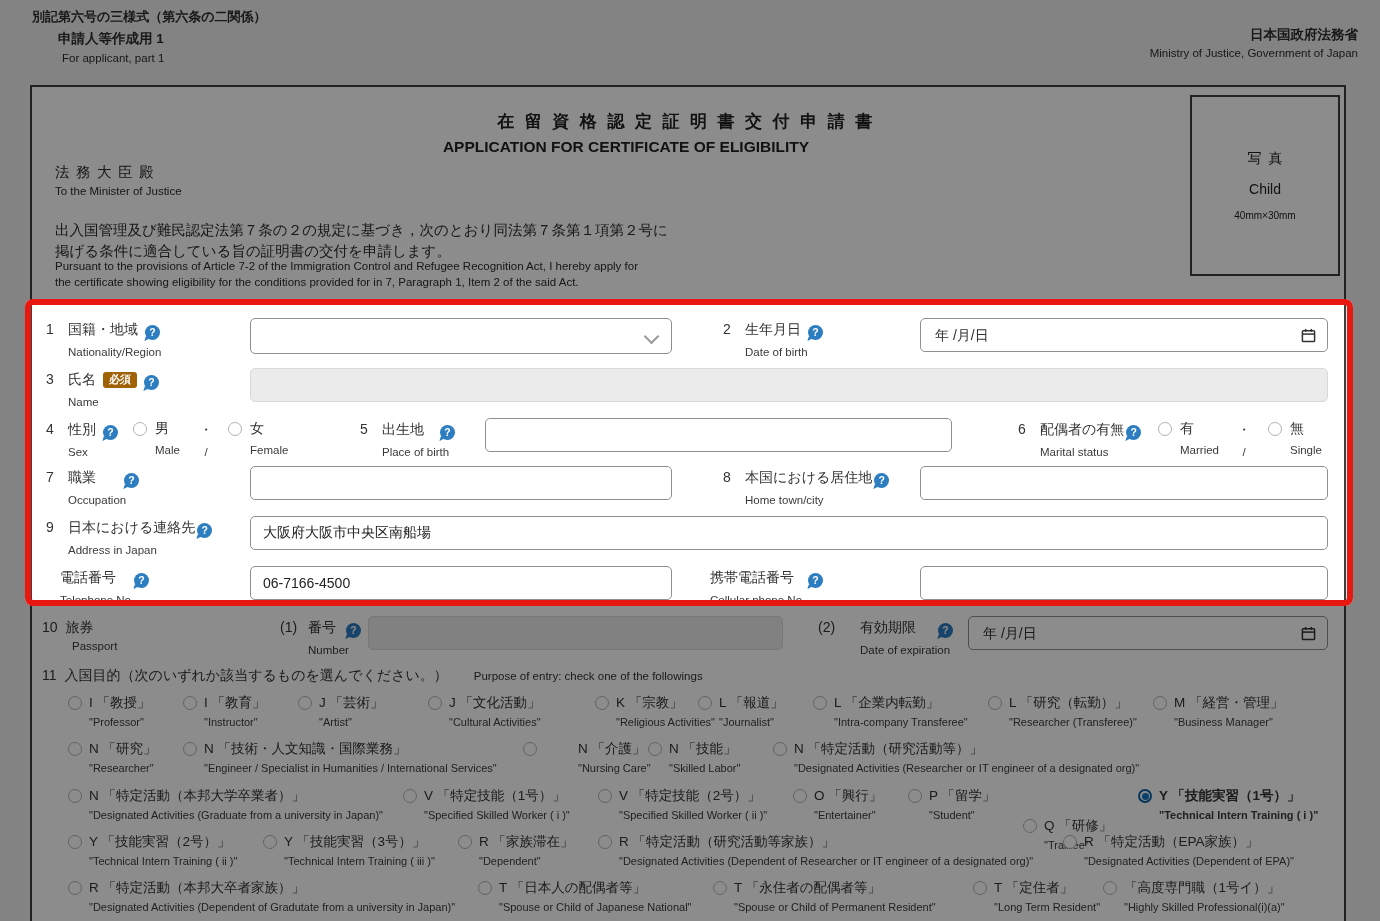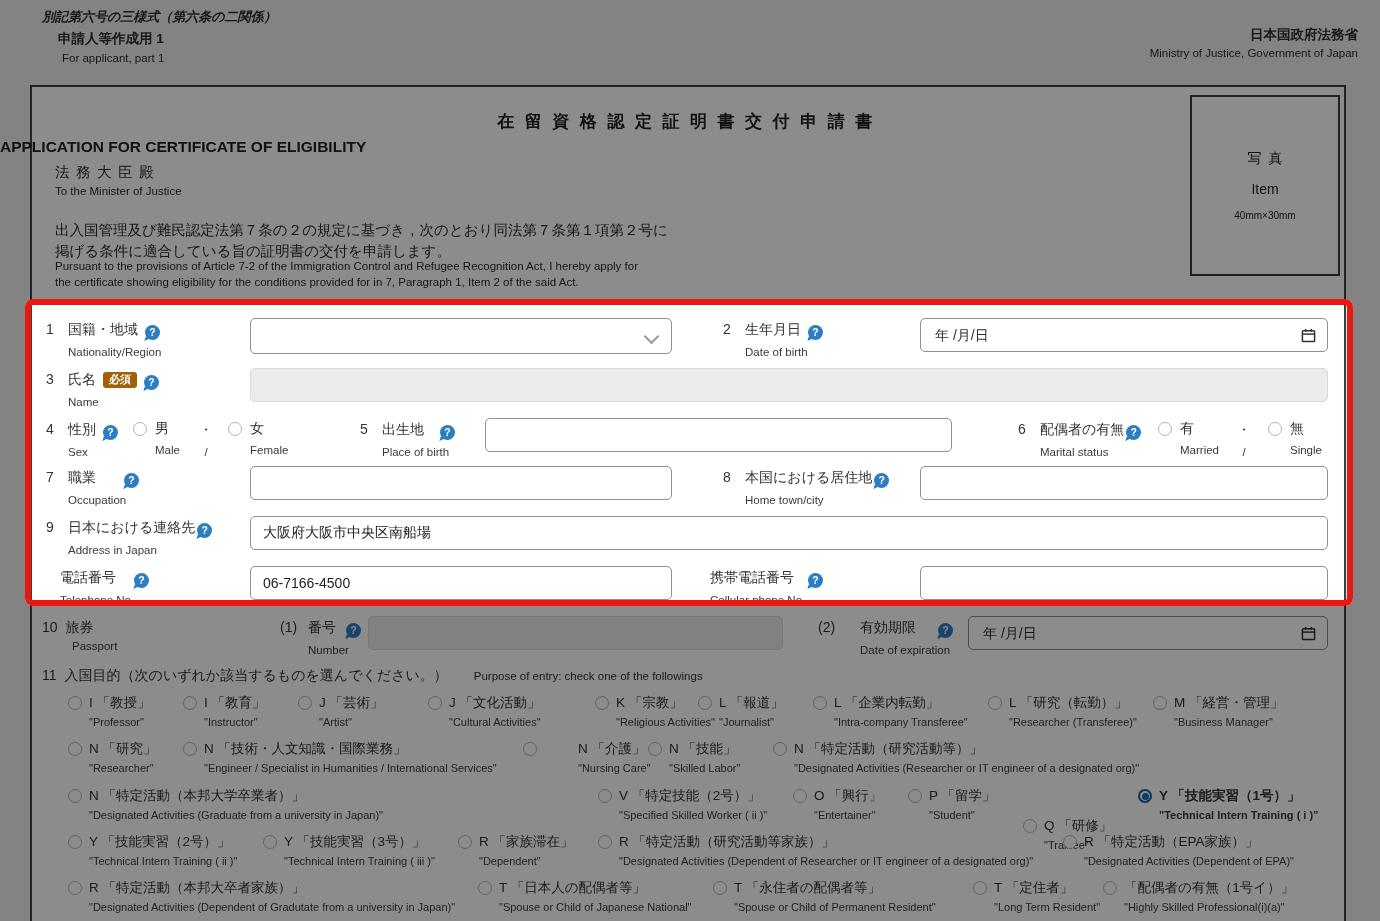--- a/index.html
+++ b/index.html
@@ -83,37 +83,37 @@
   
   .spotlight{position:absolute;left:25px;top:299px;width:1328px;height:307px;
     border:6px solid #e8170f;border-radius:8px;box-sizing:border-box;
     box-shadow:0 0 0 3000px rgba(0,0,0,0.45);pointer-events:none;z-index:50;}
 </style>
 </head>
 <body>
 
 <div id="page">
 
-  <div class="abs h-code" style="left:42px;top:8px;font-style:italic;">別記第六号の三様式（第六条の二関係）</div>
+  <div class="abs h-code" style="left:32px;top:8px;">別記第六号の三様式（第六条の二関係）</div>
   <div class="abs h-use" style="left:58px;top:30px;">申請人等作成用 1</div>
   <div class="abs h-use-en" style="left:62px;top:52px;">For applicant, part 1</div>
 
   <div class="abs gov" style="right:22px;top:26px;">
     <div>日本国政府法務省</div>
     <div class="gov-en">Ministry of Justice, Government of Japan</div>
   </div>
 
   <div class="form-box"></div>
 
   <div class="abs title-jp" style="left:0;top:110px;width:1380px;text-align:center;">在留資格認定証明書交付申請書</div>
-  <div class="abs title-en" style="left:0;top:138px;width:1252px;">APPLICATION FOR CERTIFICATE OF ELIGIBILITY</div>
+  <div class="abs title-en" style="left:0;top:138px;width:1252px;text-align:center;">APPLICATION FOR CERTIFICATE OF ELIGIBILITY</div>
 
   <div class="photo-box">
     <span class="photo-jp">写真</span>
-    <span class="photo-en">Item</span>
+    <span class="photo-en">Child</span>
     <span class="photo-size">40mm×30mm</span>
   </div>
 
   <div class="abs minister" style="left:55px;top:163px;">法務大臣殿</div>
   <div class="abs minister-en" style="left:55px;top:185px;">To the Minister of Justice</div>
 
   <div class="abs pledge-jp" style="left:55px;top:221px;">出入国管理及び難民認定法第７条の２の規定に基づき，次のとおり同法第７条第１項第２号に</div>
   <div class="abs pledge-jp" style="left:55px;top:242px;">掲げる条件に適合している旨の証明書の交付を申請します。</div>
   <div class="abs pledge-en" style="left:55px;top:260px;">Pursuant to the provisions of Article 7-2 of the Immigration Control and Refugee Recognition Act, I hereby apply for</div>
   <div class="abs pledge-en" style="left:55px;top:276px;">the certificate showing eligibility for the conditions provided for in 7, Paragraph 1, Item 2 of the said Act.</div>
@@ -360,20 +360,27 @@
       </span>
     </div>
 
   <div class="opt" style="left:68px;top:787px;">
       <span class="radio"></span>
       <span class="opt-l">
         <span class="opt-jp">N 「特定活動（本邦大学卒業者）」</span>
         <span class="opt-en">"Designated Activities (Graduate from a university in Japan)"</span>
       </span>
     </div>
+  <div class="opt" style="left:403px;top:787px;">
+      <span class="radio"></span>
+      <span class="opt-l">
+        <span class="opt-jp">V 「特定技能（1号）」</span>
+        <span class="opt-en">"Specified Skilled Worker ( i )"</span>
+      </span>
+    </div>
   <div class="opt" style="left:598px;top:787px;">
       <span class="radio"></span>
       <span class="opt-l">
         <span class="opt-jp">V 「特定技能（2号）」</span>
         <span class="opt-en">"Specified Skilled Worker ( ii )"</span>
       </span>
     </div>
   <div class="opt" style="left:793px;top:787px;">
       <span class="radio"></span>
       <span class="opt-l">
@@ -463,20 +470,20 @@
   <div class="opt" style="left:973px;top:879px;">
       <span class="radio"></span>
       <span class="opt-l">
         <span class="opt-jp">T 「定住者」</span>
         <span class="opt-en">"Long Term Resident"</span>
       </span>
     </div>
   <div class="opt" style="left:1103px;top:879px;">
       <span class="radio"></span>
       <span class="opt-l">
-        <span class="opt-jp">「配偶者の有無（1号イ）」</span>
+        <span class="opt-jp">「高度専門職（1号イ）」</span>
         <span class="opt-en">"Highly Skilled Professional(i)(a)"</span>
       </span>
     </div>
 
   <div class="spotlight"></div>
 
 </div>
 
 </body></html>

